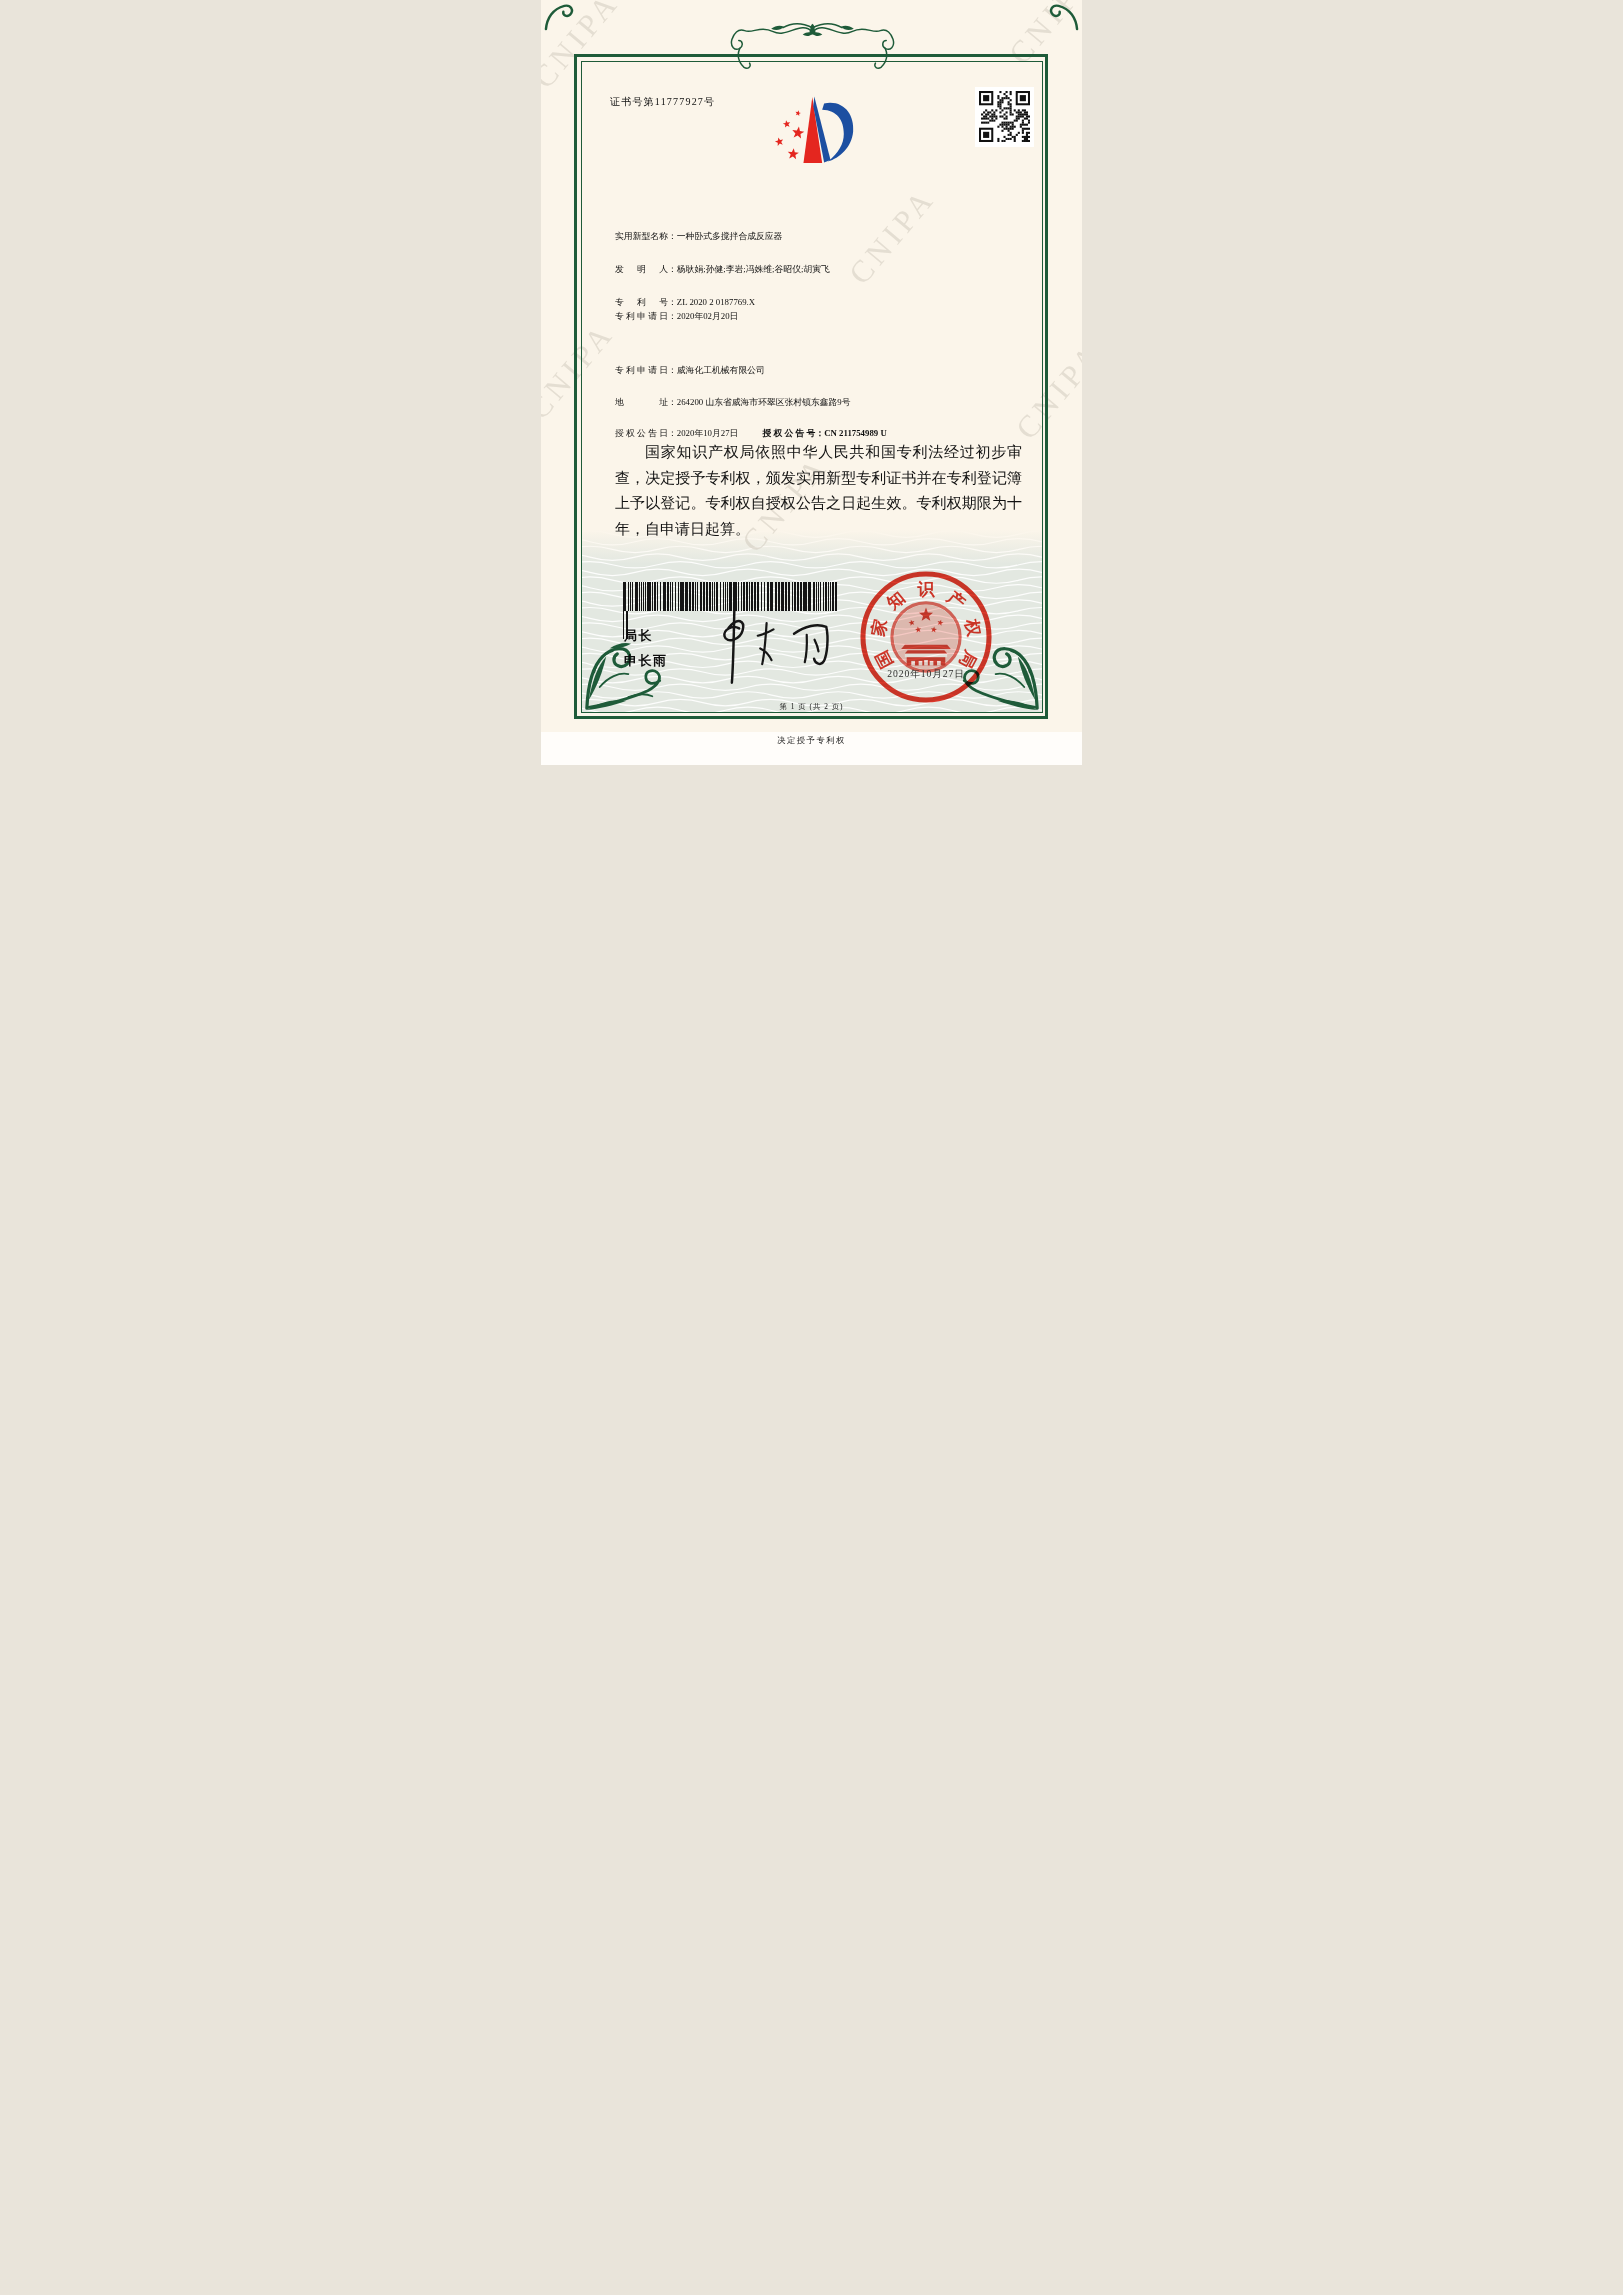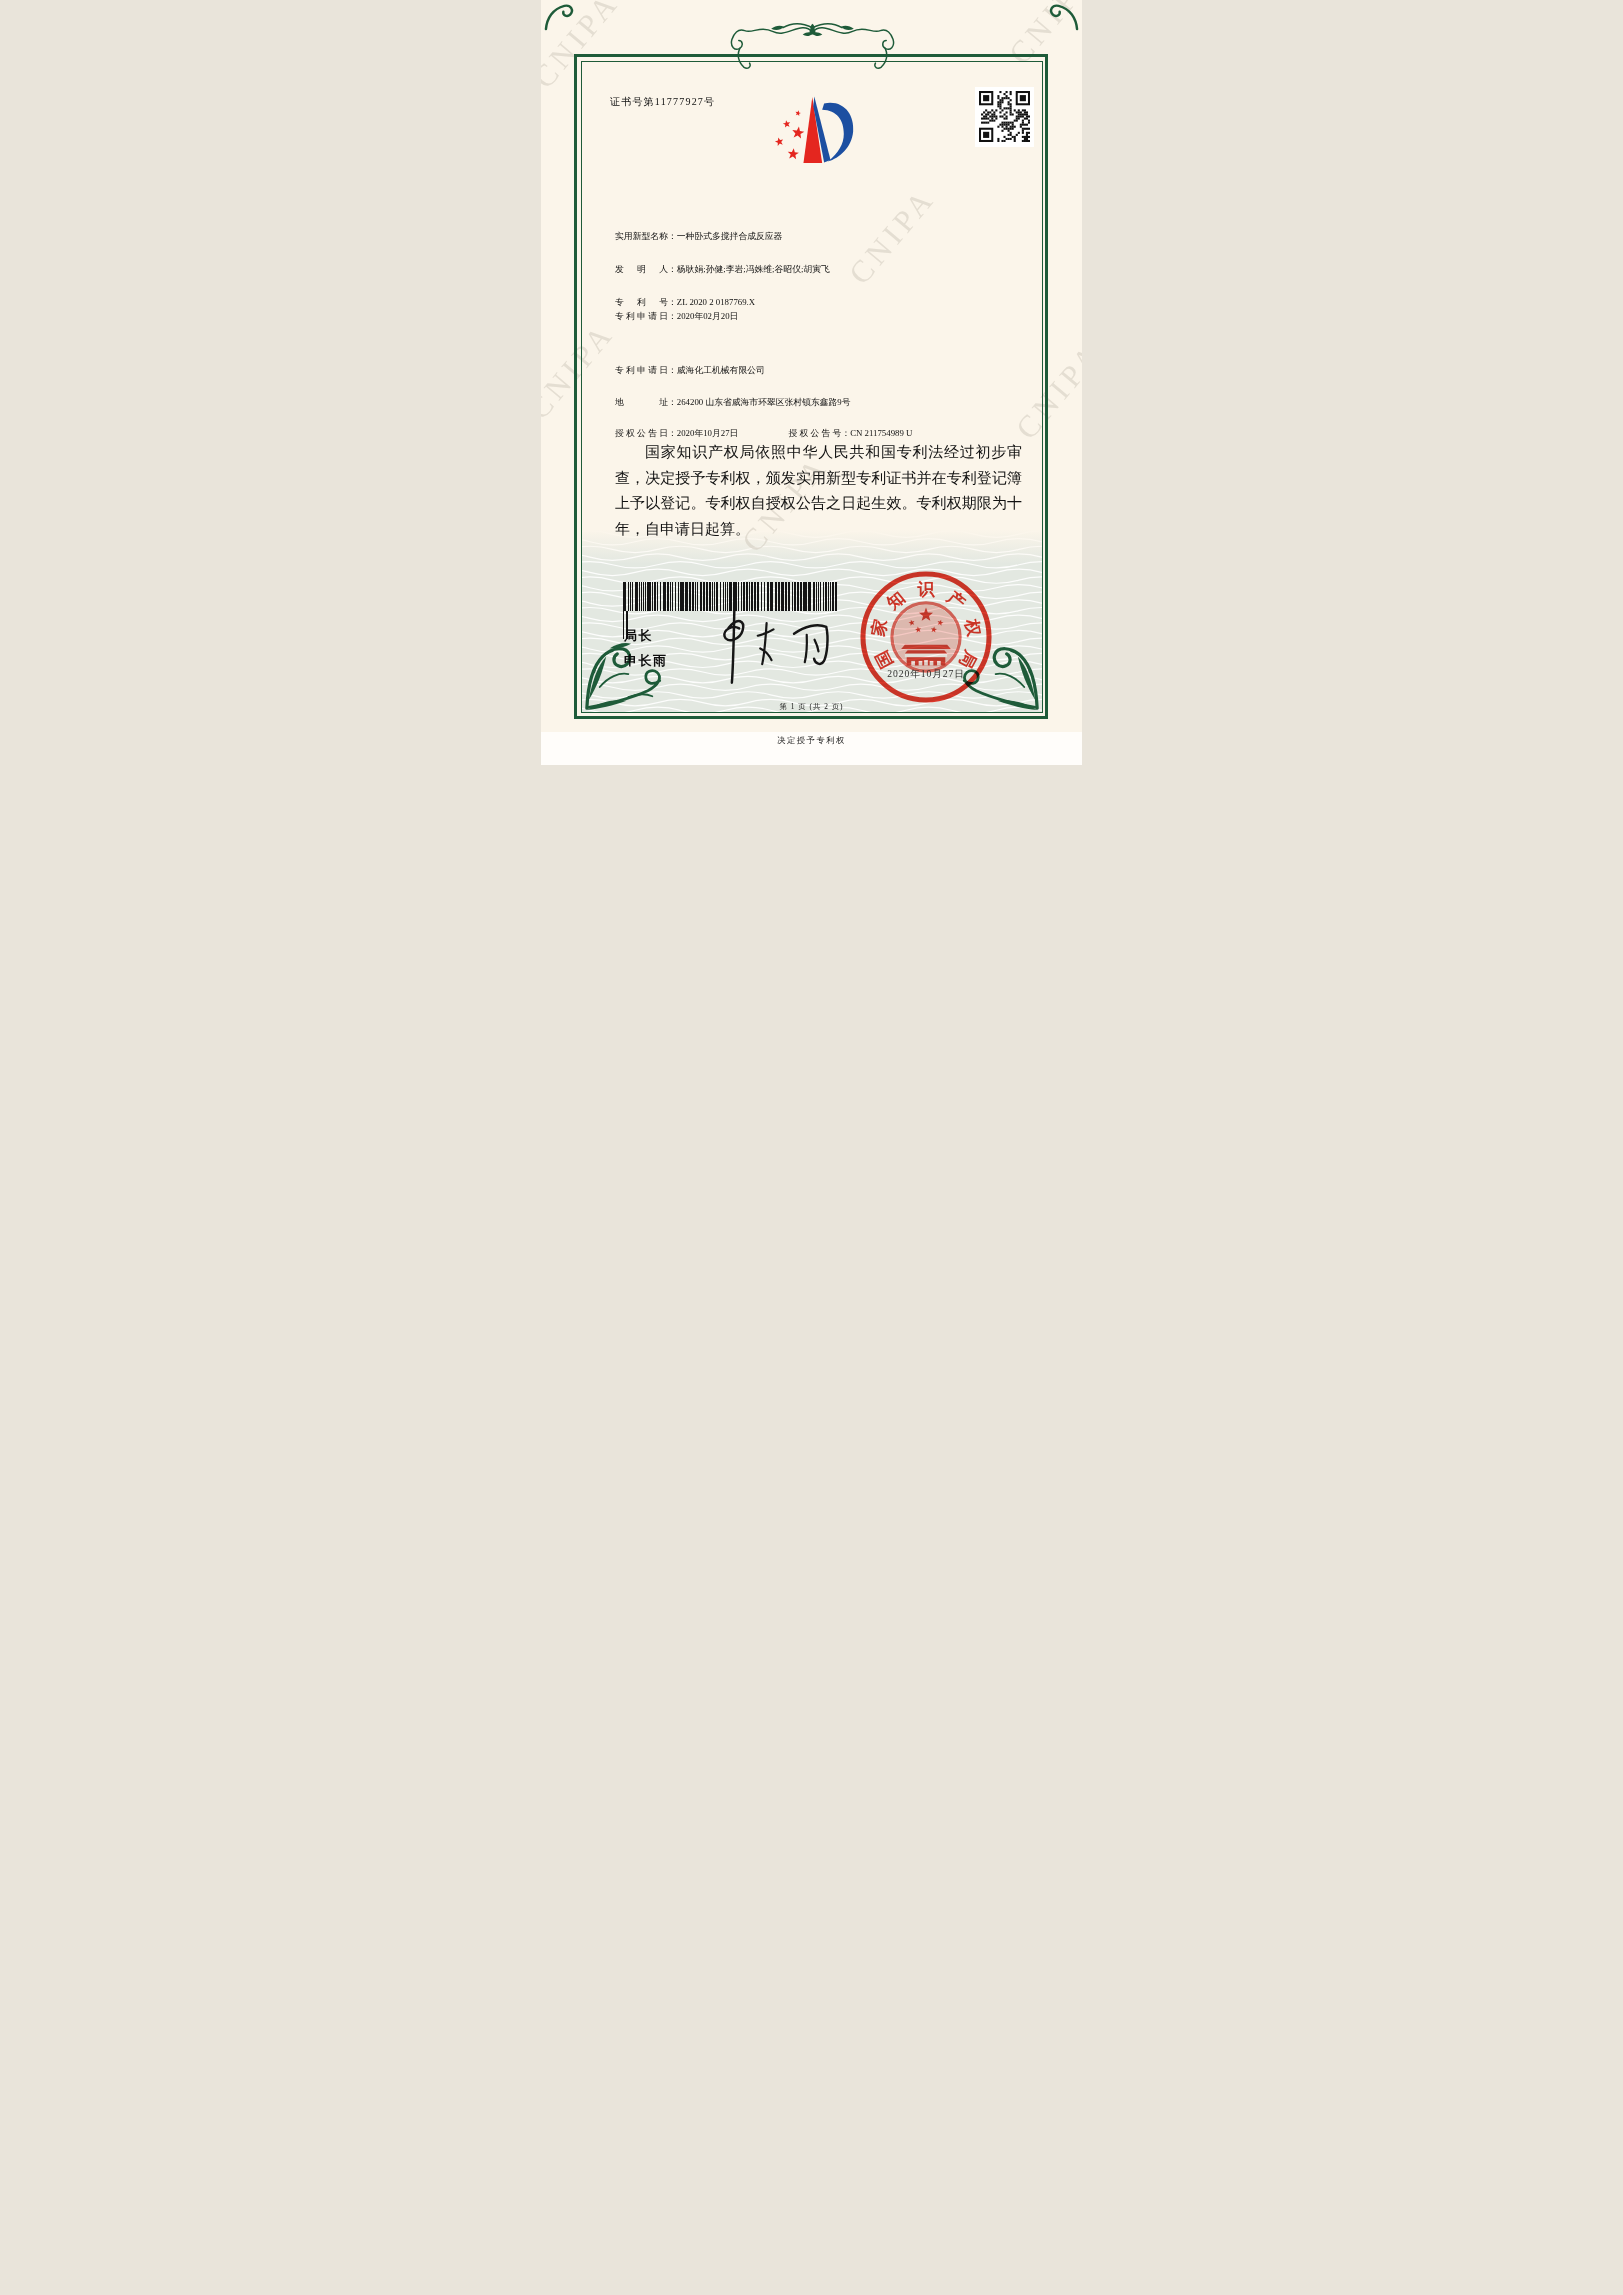--- a/index.html
+++ b/index.html
@@ -21,21 +21,21 @@
   .orn{position:absolute;z-index:4;}
   
   .cert-no{position:absolute;left:69px;top:95px;font-size:10px;letter-spacing:1.2px;z-index:5;}
   .logo{position:absolute;left:230px;top:91px;width:91px;height:75px;z-index:5;}
   .qr-box{position:absolute;left:434px;top:87px;width:59px;height:60px;background:#fff;z-index:5;}
   .qr-box svg{position:absolute;left:3.9px;top:4.4px;}
   .title{position:absolute;left:0;top:172px;width:100%;text-align:center;font-size:21.6px;
          font-weight:700;letter-spacing:6.9px;z-index:5;}
   .frow{position:absolute;left:74px;font-size:8.8px;z-index:5;white-space:nowrap;}
   .lb{display:inline-block;width:53px;text-align:justify;text-align-last:justify;vertical-align:bottom;}
-  .grant2{margin-left:50px;}
+  .grant2{margin-left:24px;font-weight:bold;}
   .body-text{position:absolute;left:74px;top:440px;width:407px;z-index:5;font-size:15px;
              line-height:25.5px;text-align:justify;}
   .body-text p{margin:0;text-indent:2em;}
   .barcode{position:absolute;left:82px;top:582px;width:217px;height:28.5px;z-index:5;font-size:0;}
   .barcode span{display:inline-block;height:100%;background:#141414;}
   .director{position:absolute;left:83px;z-index:5;font-family:"Liberation Sans",sans-serif;
             font-weight:700;font-size:13px;letter-spacing:1.5px;color:#0d0d0d;}
   .signature{position:absolute;left:162px;top:608px;width:137px;height:78px;z-index:5;}
   .seal{position:absolute;left:316px;top:568px;width:138px;height:138px;z-index:6;
         mix-blend-mode:multiply;opacity:.93;}

